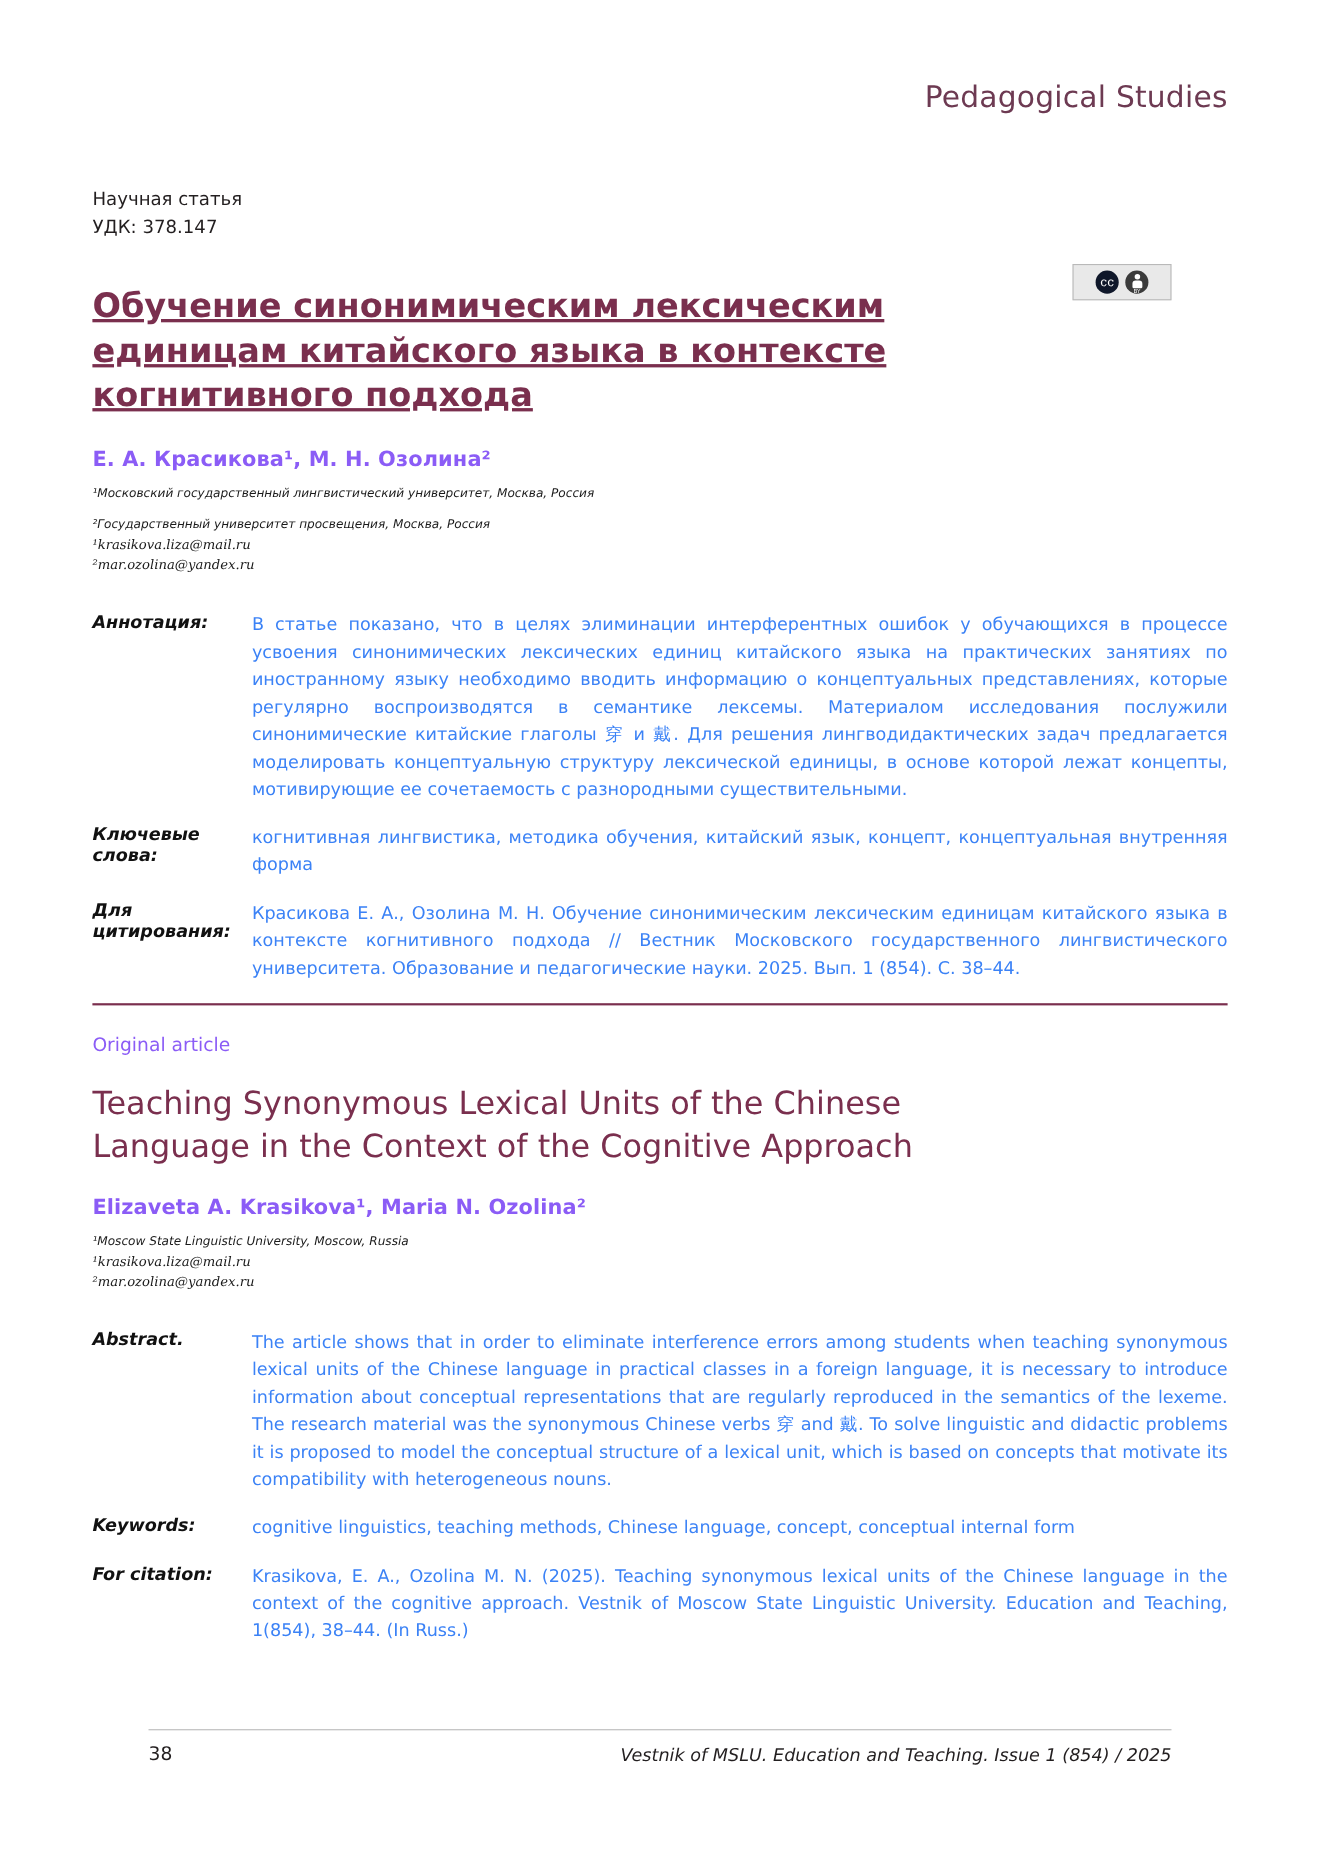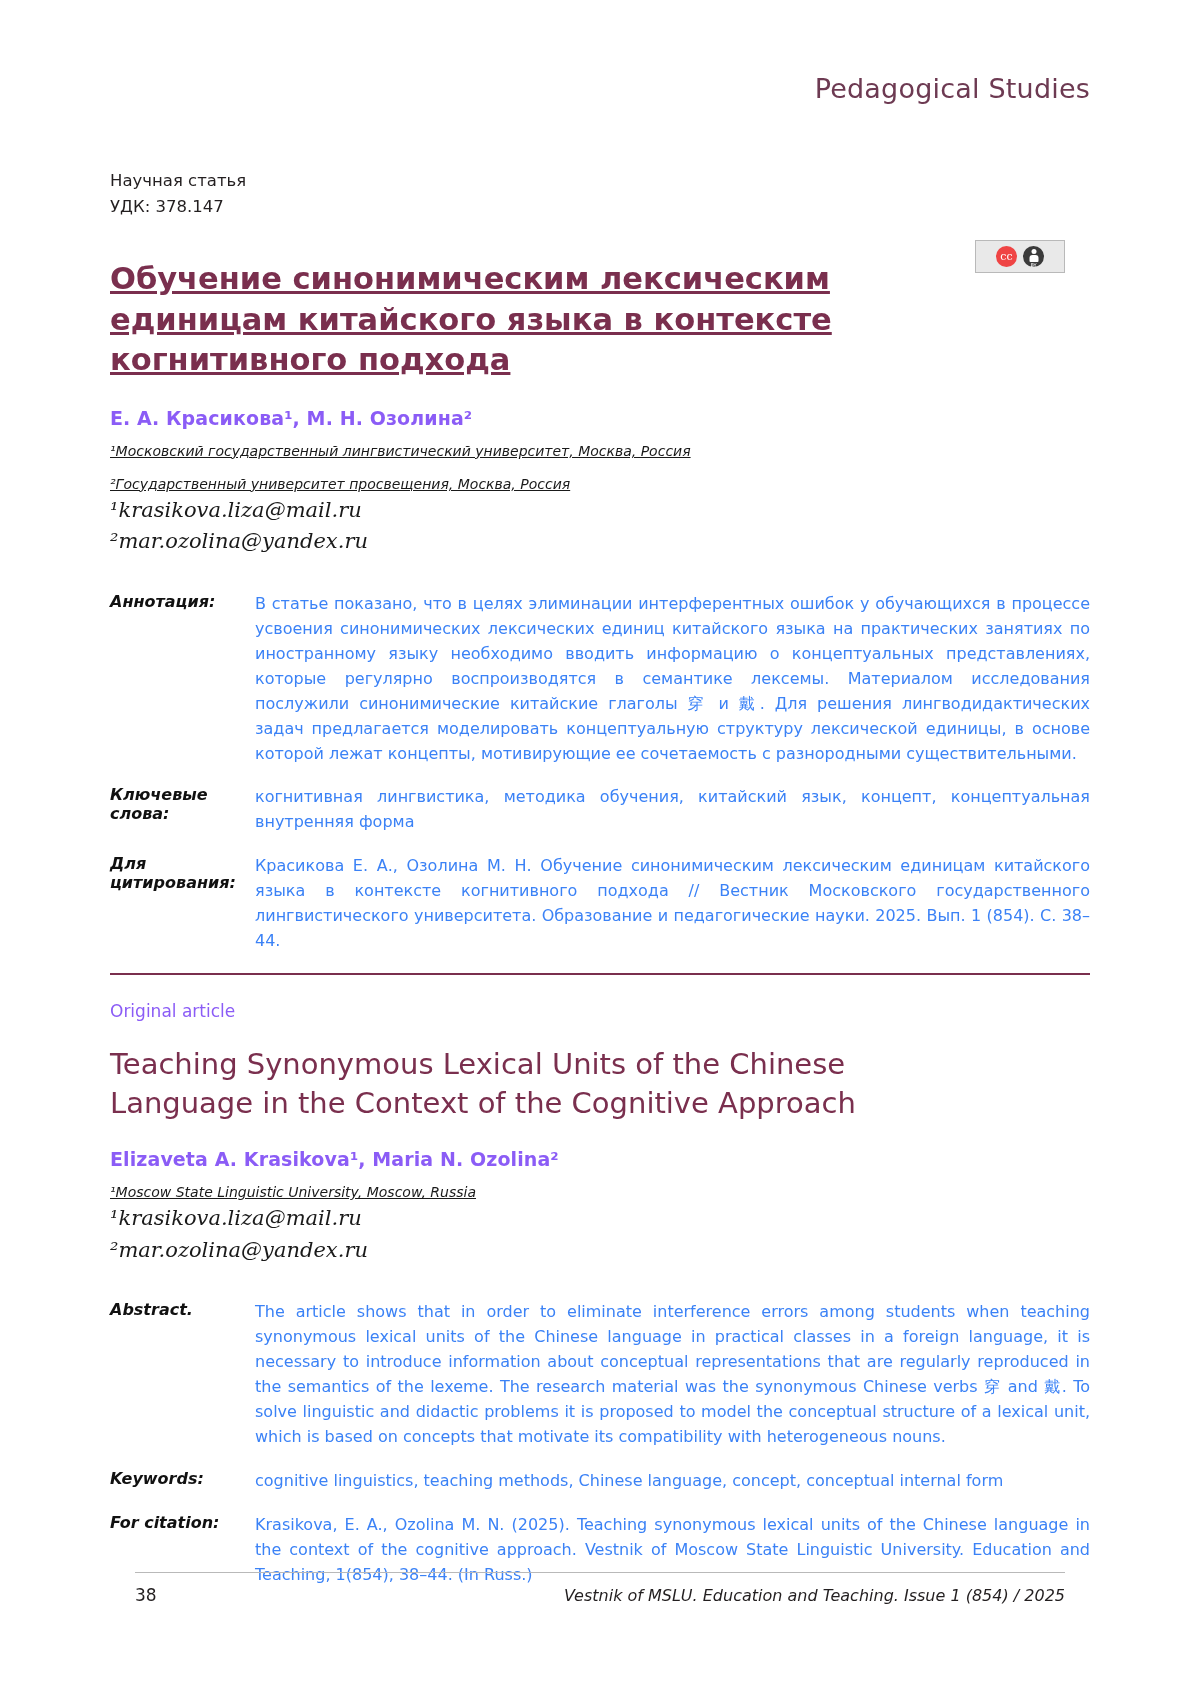--- a/index.html
+++ b/index.html
@@ -13,21 +13,21 @@
     font-family: "DejaVu Sans", sans-serif;
     color: #000000;
     position: relative;
     overflow: hidden;
   }
   .page {
     position: relative;
     width: 1200px;
     height: 1697px;
     box-sizing: border-box;
-    padding: 0 110px;
+    padding: 0 84px;
   }
 
   
   .running-head {
     text-align: right;
     font-size: 27px;
     color: #6d3a52;
     letter-spacing: 0.2px;
     padding-top: 73px;
     font-family: "DejaVu Sans", sans-serif;
@@ -53,21 +53,21 @@
     border: 1px solid #b9b9b9;
     display: flex;
     align-items: center;
     justify-content: center;
     gap: 6px;
   }
   .cc-circle {
     width: 21px;
     height: 21px;
     border-radius: 50%;
-    background: #ef4444;
+    background: #0f172a;
     color: #ffffff;
     font-size: 11px;
     line-height: 21px;
     text-align: center;
     font-family: "DejaVu Serif", serif;
   }
   .cc-by {
     width: 21px;
     height: 21px;
     border-radius: 50%;
@@ -127,28 +127,27 @@
   .authors {
     margin-top: 26px;
     font-size: 19px;
     font-weight: bold;
     color: #8b5cf6;
     letter-spacing: 0.1px;
   }
 
   .affil {
     margin-top: 12px;
-    font-size: 14px;
+    font-size: 11px;
     font-style: italic;
     color: #1a1a1a;
     line-height: 1.5;
-    text-decoration: underline;
   }
   .email {
-    font-size: 21px;
+    font-size: 12px;
     font-style: italic;
     color: #1a1a1a;
     line-height: 1.5;
     font-family: "DejaVu Serif", serif;
   }
 
   
   .abs-block { margin-top: 34px; }
   .abs-row {
     display: flex;

